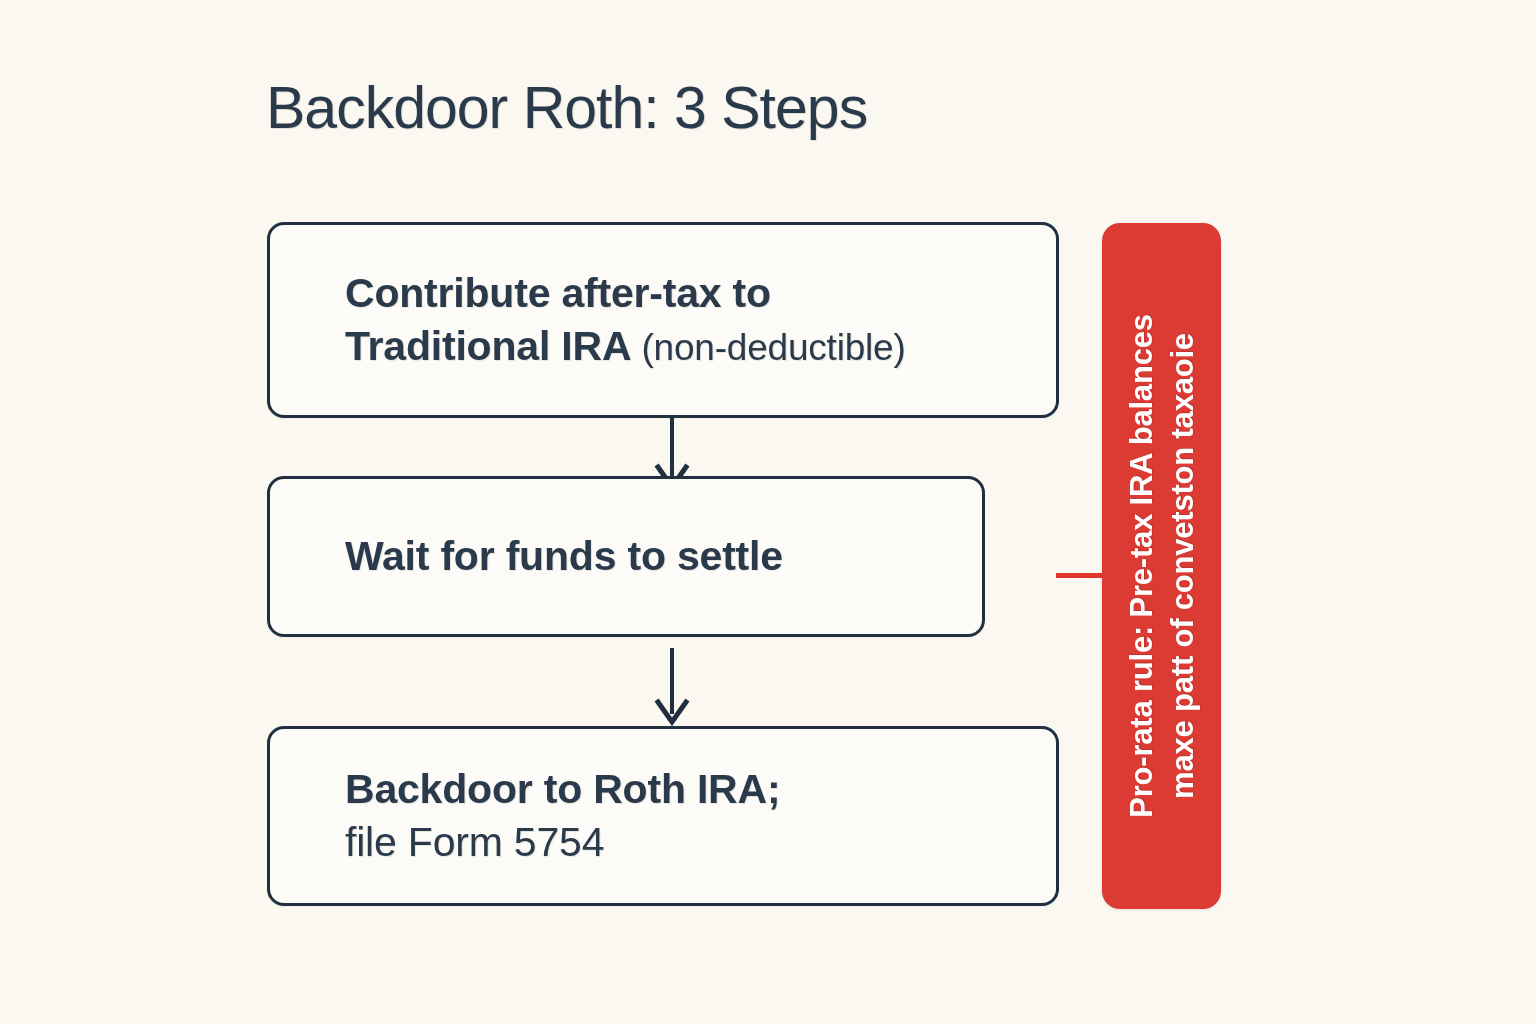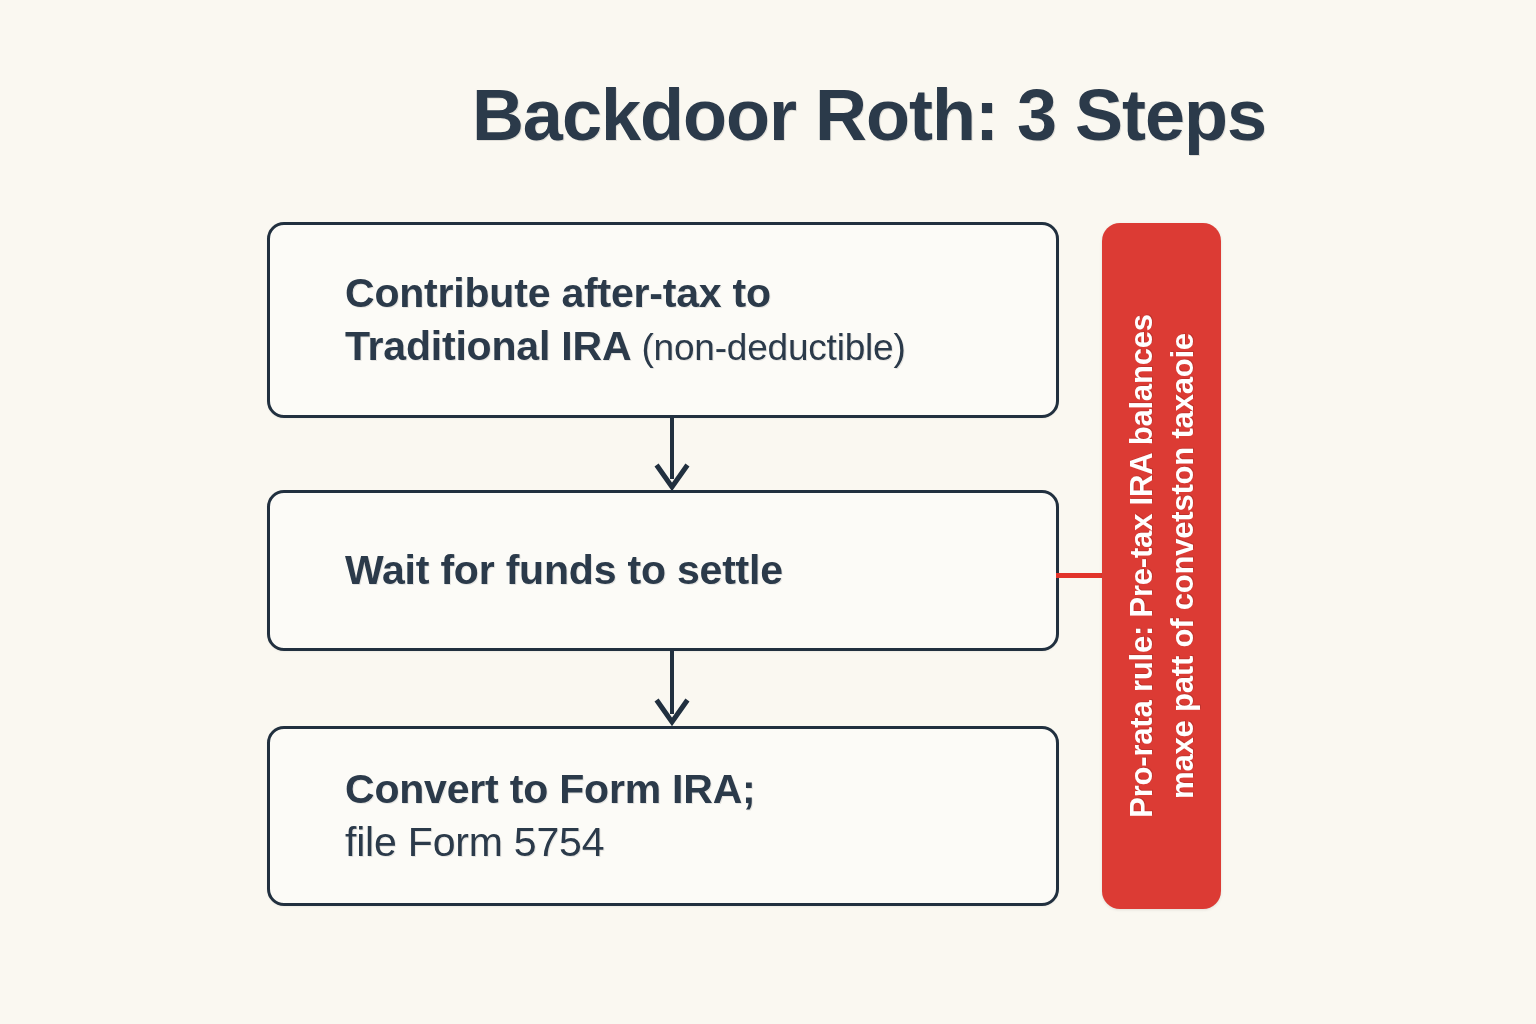--- a/index.html
+++ b/index.html
@@ -20,47 +20,46 @@
     height: 1024px;
     background: #FAF8F1;
   }
 
   
   #title {
     position: absolute;
     left: 266px;
     top: 78px;
     width: 1000px;
-    font-size: 72px;
-    font-weight: 700;
+    font-size: 59px;
+    font-weight: 400;
     letter-spacing: -1px;
     color: #2B3A4A;
     line-height: 1.05;
     white-space: nowrap;
     text-shadow: 1px 1px 0 rgba(120,120,120,0.20);
-    text-align: right;
   }
 
   
   .flow-box {
     position: absolute;
     box-sizing: border-box;
     background: #FCFBF7;
     border: 3px solid #21303F;
     border-radius: 17px;
     display: flex;
     flex-direction: column;
     justify-content: center;
     padding-left: 75px;
     padding-right: 30px;
     box-shadow: 0 1px 2px rgba(0,0,0,0.05);
   }
 
   #box-1 { left: 267px; top: 222px;  width: 792px; height: 196px; }
-  #box-2 { left: 267px; top: 490px;  width: 792px; height: 161px; }
+  #box-2 { left: 267px; top: 476px;  width: 718px; height: 161px; }
   #box-3 { left: 267px; top: 726px;  width: 792px; height: 180px; }
 
   .box-line {
     color: #2B3A4A;
     font-size: 41px;
     line-height: 1.30;
     font-weight: 700;
     letter-spacing: -0.2px;
     white-space: nowrap;
     text-shadow: 1px 1px 0 rgba(130,130,130,0.18);
@@ -154,21 +153,21 @@
   </div>
 
   <div class="connector" id="connector-2-3">
     <svg width="40" height="81" viewBox="0 0 40 81">
       <line x1="20" y1="0" x2="20" y2="66" stroke="#21303F" stroke-width="4"></line>
       <path d="M6 54 L20 74 L34 54" fill="none" stroke="#21303F" stroke-width="5" stroke-linecap="square" stroke-linejoin="miter"></path>
     </svg>
   </div>
 
   <div class="flow-box" id="box-3">
-    <div class="box-line">Convert to Form IRA;</div>
+    <div class="box-line">Backdoor to Roth IRA;</div>
     <div class="box-line light">file Form 5754</div>
   </div>
 
   <div id="callout-link"></div>
 
   <div id="callout-panel">
     <div id="callout-text-wrap">
       <div class="callout-line">Pro-rata rule: Pre-tax IRA balances</div>
       <div class="callout-line">maxe patt of convetston taxaoie</div>
     </div>

